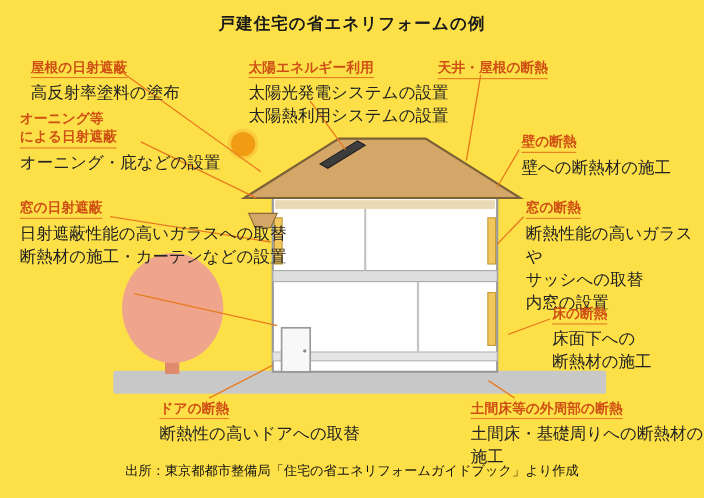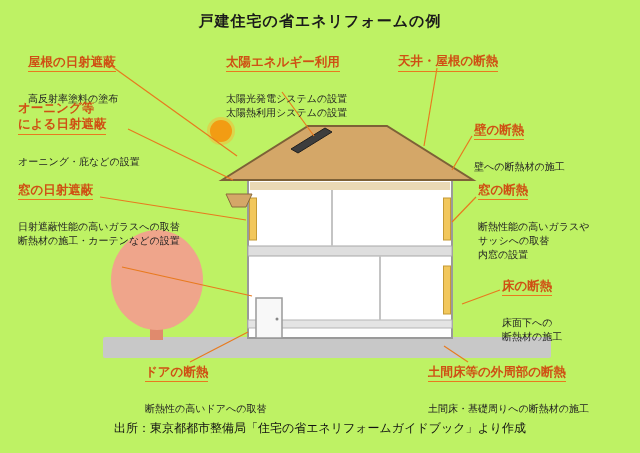--- a/index.html
+++ b/index.html
@@ -1,24 +1,24 @@
 <!DOCTYPE html>
 <html lang="ja"><head>
 <meta charset="utf-8">
 <style>
   html,body{margin:0;padding:0;background:#ffffff;}
   body{font-family:"Liberation Sans","DejaVu Sans",sans-serif;}
-  .canvas{position:relative;width:640px;height:453px;background:#bef264;overflow:hidden;}
+  .canvas{position:relative;width:640px;height:453px;background:#fde047;overflow:hidden;}
   svg.scene{position:absolute;left:0;top:0;}
   .title{position:absolute;top:12px;left:0;width:100%;text-align:center;
          font-size:15px;font-weight:bold;color:#1a1a1a;letter-spacing:1px;}
   .callout{position:absolute;z-index:2;}
   .heading{font-size:12.5px;font-weight:bold;color:#cf5014;display:inline-block;
            border-bottom:1px solid #e87a1e;padding-bottom:1px;white-space:pre-line;line-height:1.3;}
-  .desc{font-size:10px;color:#222222;white-space:pre-line;line-height:1.4;margin-top:20px;}
+  .desc{font-size:15px;color:#222222;white-space:pre-line;line-height:1.4;margin-top:3px;}
   .footer{position:absolute;top:420px;left:0;width:100%;text-align:center;
           font-size:12px;color:#111111;z-index:2;}
   #c0{left:28px;top:52px;}
   #c1{left:18px;top:100px;}
   #c2{left:18px;top:180px;}
   #c3{left:18px;top:250px;}
   #c4{left:226px;top:52px;}
   #c5{left:398px;top:52px;font-family:Liberation Mono, monospace;}
   #c6{left:474px;top:120px;}
   #c7{left:478px;top:180px;}

